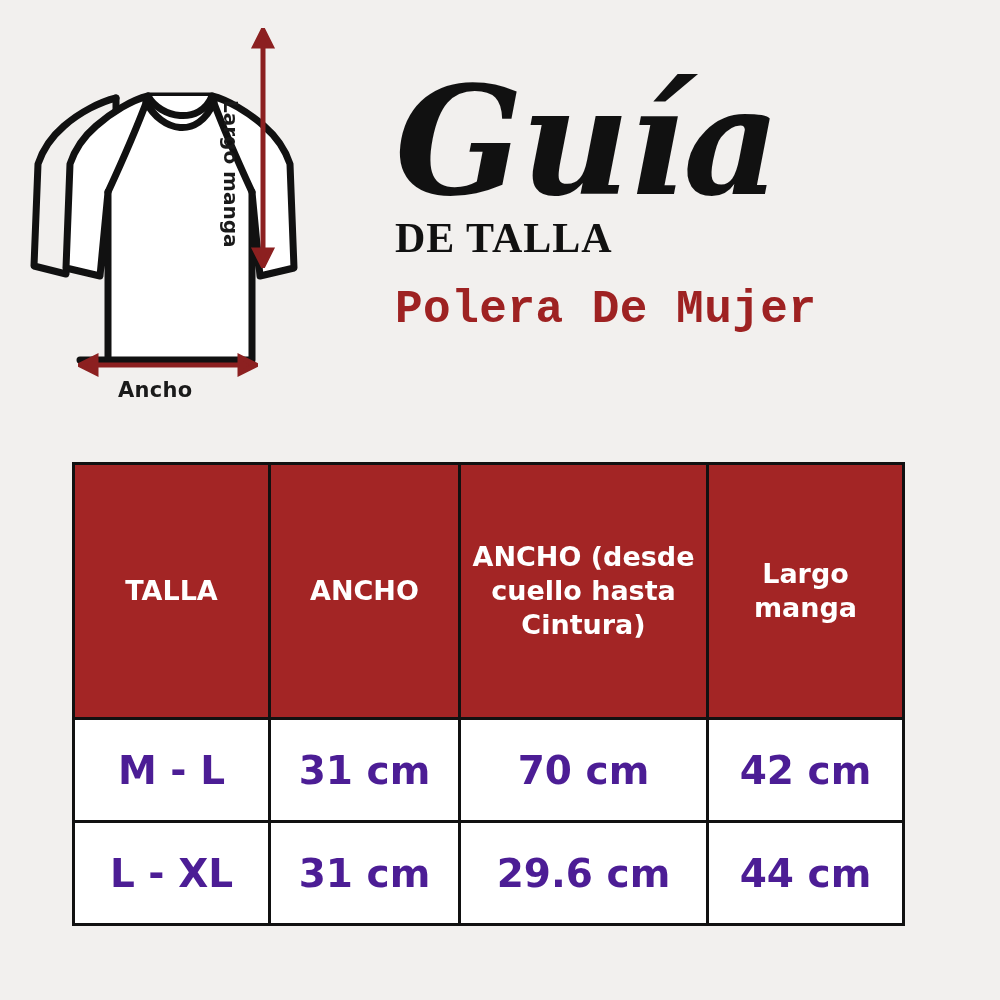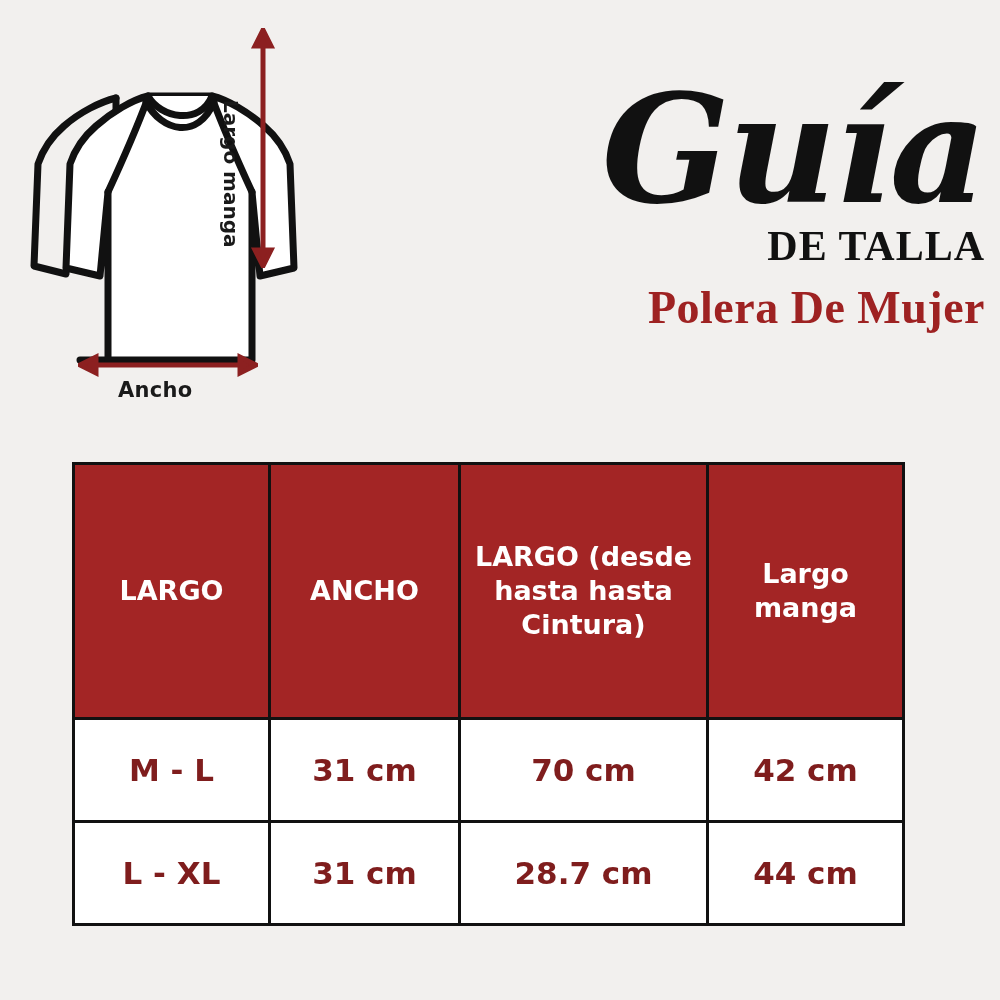--- a/index.html
+++ b/index.html
@@ -51,23 +51,23 @@
     font-weight: bold;
     color: #1a1a1a;
     transform: rotate(90deg);
     transform-origin: left top;
     white-space: nowrap;
   }
 
   .title-block {
     position: absolute;
     left: 395px;
-    top: 78px;
+    top: 70px;
     width: 590px;
-    text-align: right;
+    text-align: left;
   }
 
   .title-main {
     font-family: "DejaVu Serif", serif;
     font-size: 150px;
     line-height: 0.95;
     font-weight: bold;
     color: #111111;
     letter-spacing: -2px;
     margin: 0;
@@ -78,26 +78,26 @@
     font-family: Liberation Serif, serif;
     font-size: 42px;
     font-weight: bold;
     color: #111111;
     letter-spacing: 1px;
     margin: 4px 0 0 0;
     line-height: 1;
   }
 
   .title-product {
-    font-family: Liberation Serif, serif;
+    font-family: Liberation Mono, monospace;
     font-size: 46px;
     font-weight: bold;
     color: #9e2222;
     letter-spacing: 0.5px;
-    margin: 18px 0 0 0;
+    margin: 28px 0 0 0;
     line-height: 1;
   }
 
   
   .table-wrap {
     position: absolute;
     left: 72px;
     top: 462px;
     width: 830px;
   }
@@ -120,22 +120,22 @@
     color: #ffffff;
     font-size: 27px;
     font-weight: bold;
     height: 240px;
     padding: 6px 8px;
     line-height: 1.25;
   }
 
   table.size-table tbody td {
     background: #ffffff;
-    color: #7f1d1d;
-    font-size: 31px;
+    color: #4c1d95;
+    font-size: 39px;
     font-weight: bold;
     height: 92px;
     padding: 4px 6px;
   }
 
   col.c1 { width: 196px; }
   col.c2 { width: 190px; }
   col.c3 { width: 248px; }
   col.c4 { width: 196px; }
 </style>
@@ -208,34 +208,34 @@
 <div class="table-wrap">
   <table class="size-table">
     <colgroup>
       <col class="c1">
         <col class="c2">
         <col class="c3">
         <col class="c4">
     </colgroup>
     <thead>
       <tr>
-        <th>LARGO</th>
+        <th>TALLA</th>
         <th>ANCHO</th>
-        <th>LARGO (desde hasta hasta Cintura)</th>
+        <th>ANCHO (desde cuello hasta Cintura)</th>
         <th>Largo manga</th>
       </tr>
     </thead>
     <tbody>
       <tr>
         <td>M - L</td>
         <td>31 cm</td>
         <td>70 cm</td>
         <td>42 cm</td>
       </tr>
       <tr>
         <td>L - XL</td>
         <td>31 cm</td>
-        <td>28.7 cm</td>
+        <td>29.6 cm</td>
         <td>44 cm</td>
       </tr>
     </tbody>
   </table>
 </div>
 
 </body></html>

